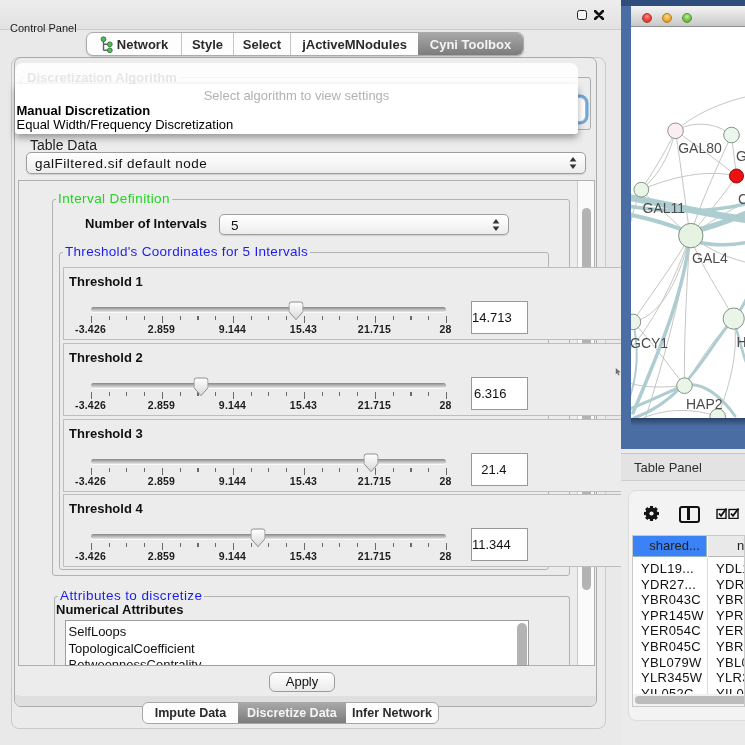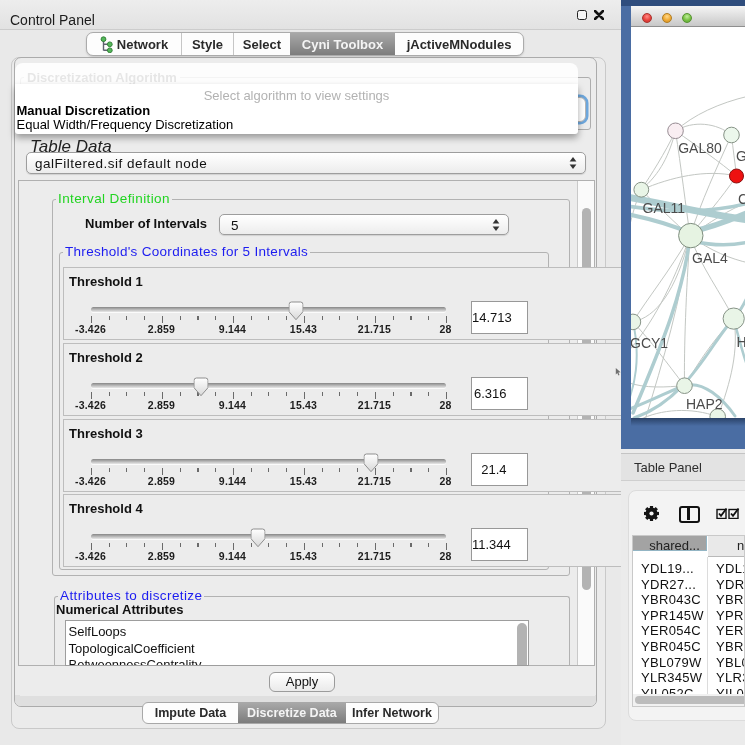--- a/index.html
+++ b/index.html
@@ -17,21 +17,21 @@
 .thr-label{position:absolute;left:5px;top:6px;font-size:13px;font-weight:bold;color:#111;}
 .block{position:absolute;left:63px;width:564px;height:72.5px;border:1px solid #bdbdbd;background:#ececec;}
 .track{position:absolute;left:26.5px;width:355px;top:39px;height:5px;border-radius:3px;background:linear-gradient(#868686,#bdbdbd 55%,#e8e8e8);box-shadow:0 1px 0 rgba(255,255,255,0.8);}
 .minor{position:absolute;left:26.5px;width:357px;top:48px;height:4px;background:repeating-linear-gradient(90deg,#6a6a6a 0,#6a6a6a 1px,transparent 1px,transparent 17.75px);}
 .major{position:absolute;left:26.5px;width:357px;top:48px;height:7px;background:repeating-linear-gradient(90deg,#6a6a6a 0,#6a6a6a 1px,transparent 1px,transparent 71px);}
 .thumb{position:absolute;top:32.5px;width:15px;height:20px;transform:translateX(-50%);}
 </style></head>
 <body>
 
 <div class="abs" style="left:0;top:0;width:621px;height:30px;background:linear-gradient(#ededed,#e2e2e2);border-bottom:1px solid #cccccc;"></div>
-<div class="abs" style="left:10px;top:12px;font-size:14px;color:#1c1c1c;">Control Panel</div>
+<div class="abs" style="left:10px;top:22px;font-size:11px;color:#1c1c1c;">Control Panel</div>
 <div class="abs" style="left:577px;top:10px;width:10px;height:10px;border:1.5px solid #222;border-radius:2.5px;background:#f5f5f5;"></div>
 <svg class="abs" style="left:594px;top:10px;" width="10" height="10" viewBox="0 0 10 10">
     <path d="M1,1 L9,9 M9,1 L1,9" stroke="#111" stroke-width="2.6" stroke-linecap="round"></path>
   </svg>
 
 <div class="abs" style="left:11px;top:57px;width:595px;height:672px;background:#ebebeb;border:1px solid #c9c9c9;border-radius:8px;"></div>
 
 <div class="abs" style="left:14px;top:57px;width:583px;height:650px;background:#ececec;border:1px solid #ababab;border-radius:7px;overflow:hidden;">
   <div style="position:absolute;left:0;bottom:0;width:100%;height:11px;background:#dfdfdf;"></div>
 </div>
@@ -40,30 +40,30 @@
   <div class="seg" style="width:94px;">
     <svg width="14" height="17" viewBox="0 0 14 17" style="margin-right:3px;">
         <path d="M3.5,3.2 V14.6 M3.5,8.3 H9.8 M3.5,14.3 H9.8" stroke="#5f6370" stroke-width="1.4" fill="none"></path>
         <circle cx="3.5" cy="3.2" r="2.4" fill="#55b85b" stroke="#2b7a31" stroke-width="0.9"></circle>
         <circle cx="9.8" cy="8.3" r="2.4" fill="#55b85b" stroke="#2b7a31" stroke-width="0.9"></circle>
         <circle cx="9.8" cy="14.3" r="2.4" fill="#55b85b" stroke="#2b7a31" stroke-width="0.9"></circle>
       </svg>
     Network</div>
   <div class="seg" style="width:52px;">Style</div>
   <div class="seg" style="width:57px;">Select</div>
+  <div class="seg" style="width:128px;">jActiveMNodules</div>
   <div class="seg sel" style="width:105px;">Cyni Toolbox</div>
-  <div class="seg" style="width:128px;">jActiveMNodules</div>
 </div>
 
 <div class="fs" style="left:20px;top:77px;width:571px;height:53px;border-color:#adadad;"></div>
 <div class="abs" style="left:24px;top:70px;font-size:13px;font-weight:bold;color:#3f3f3f;background:#ececec;padding:0 3px;">Discretization Algorithm</div>
 
 <div class="abs" style="left:420px;top:97px;width:166px;height:25px;border-radius:6px;background:#fff;border:1px solid #b5b5b5;box-shadow:0 0 0 2.5px #6ea7dc;"></div>
 
-<div class="abs" style="left:30px;top:137px;font-size:17px;color:#222;font-style:italic;">Table Data</div>
+<div class="abs" style="left:30px;top:137px;font-size:14px;color:#222;">Table Data</div>
 <div class="combo" style="left:26px;top:152px;width:560px;height:22px;">
   <span class="txt" style="left:8px;letter-spacing:0.5px;">galFiltered.sif default node</span>
   <svg class="updown" width="8" height="13" viewBox="0 0 8 13">
       <path d="M4 0.5 L7.4 5 H0.6 Z" fill="#333"></path>
       <path d="M4 12.5 L0.6 8 H7.4 Z" fill="#333"></path>
     </svg>
 </div>
 
 <div class="abs" style="left:17.5px;top:180px;width:577.5px;height:486px;border:1px solid #b0b0b0;background:#ececec;"></div>
 
@@ -287,21 +287,21 @@
 <svg class="abs" style="left:715.5px;top:507px;" width="12" height="12" viewBox="0 0 12 12">
     <rect x="1" y="2.5" width="9" height="9" fill="none" stroke="#111" stroke-width="1.4"></rect>
     <path d="M3,6.5 l2,2.3 L10.5,1.5" stroke="#111" stroke-width="1.8" fill="none"></path>
   </svg>
 <svg class="abs" style="left:728.3px;top:507px;" width="12" height="12" viewBox="0 0 12 12">
     <rect x="1" y="2.5" width="9" height="9" fill="none" stroke="#111" stroke-width="1.4"></rect>
     <path d="M3,6.5 l2,2.3 L10.5,1.5" stroke="#111" stroke-width="1.8" fill="none"></path>
   </svg>
 
 <div class="abs" style="left:632px;top:535px;width:113px;height:172px;background:#fff;border:1px solid #c9c9c9;overflow:hidden;">
-  <div style="position:absolute;left:0;top:0;width:74px;height:15px;background:#a3a3a3;border-right:1px solid #93b5c4;border-bottom:1px solid #93b5c4;text-align:center;font-size:13px;color:#222;line-height:20px;padding-left:10px;">shared...</div>
+  <div style="position:absolute;left:0;top:0;width:74px;height:21px;background:#3b82f6;border-right:1px solid #93b5c4;border-bottom:1px solid #93b5c4;text-align:center;font-size:13px;color:#222;line-height:20px;padding-left:10px;">shared...</div>
   <div style="position:absolute;left:75px;top:0;width:60px;height:21px;background:#e9e9e9;border-bottom:1px solid #b9b9b9;font-size:13px;color:#222;line-height:20px;padding-left:29px;">na</div>
   <div style="position:absolute;left:74px;top:21px;width:1px;height:141px;background:#dcdcdc;"></div>
   <div style="position:absolute;left:0;top:0;width:113px;height:157.5px;overflow:hidden;">
     <div style="position:absolute;left:8px;top:25px;font-size:13px;letter-spacing:0.3px;color:#111;line-height:15.6px;">YDL19...<br>YDR27...<br>YBR043C<br>YPR145W<br>YER054C<br>YBR045C<br>YBL079W<br>YLR345W<br>YIL052C</div>
     <div style="position:absolute;left:83px;top:25px;font-size:13px;letter-spacing:0.3px;color:#111;line-height:15.6px;">YDL1<br>YDR2<br>YBR0<br>YPR1<br>YER0<br>YBR0<br>YBL0<br>YLR3<br>YIL0</div>
   </div>
   <div style="position:absolute;left:0;top:157.5px;width:113px;height:14.5px;background:#f1f1f1;">
     <div style="position:absolute;left:2px;top:2px;width:115px;height:8.5px;background:#bcbcbc;border-radius:4px;"></div>
   </div>
 </div>

